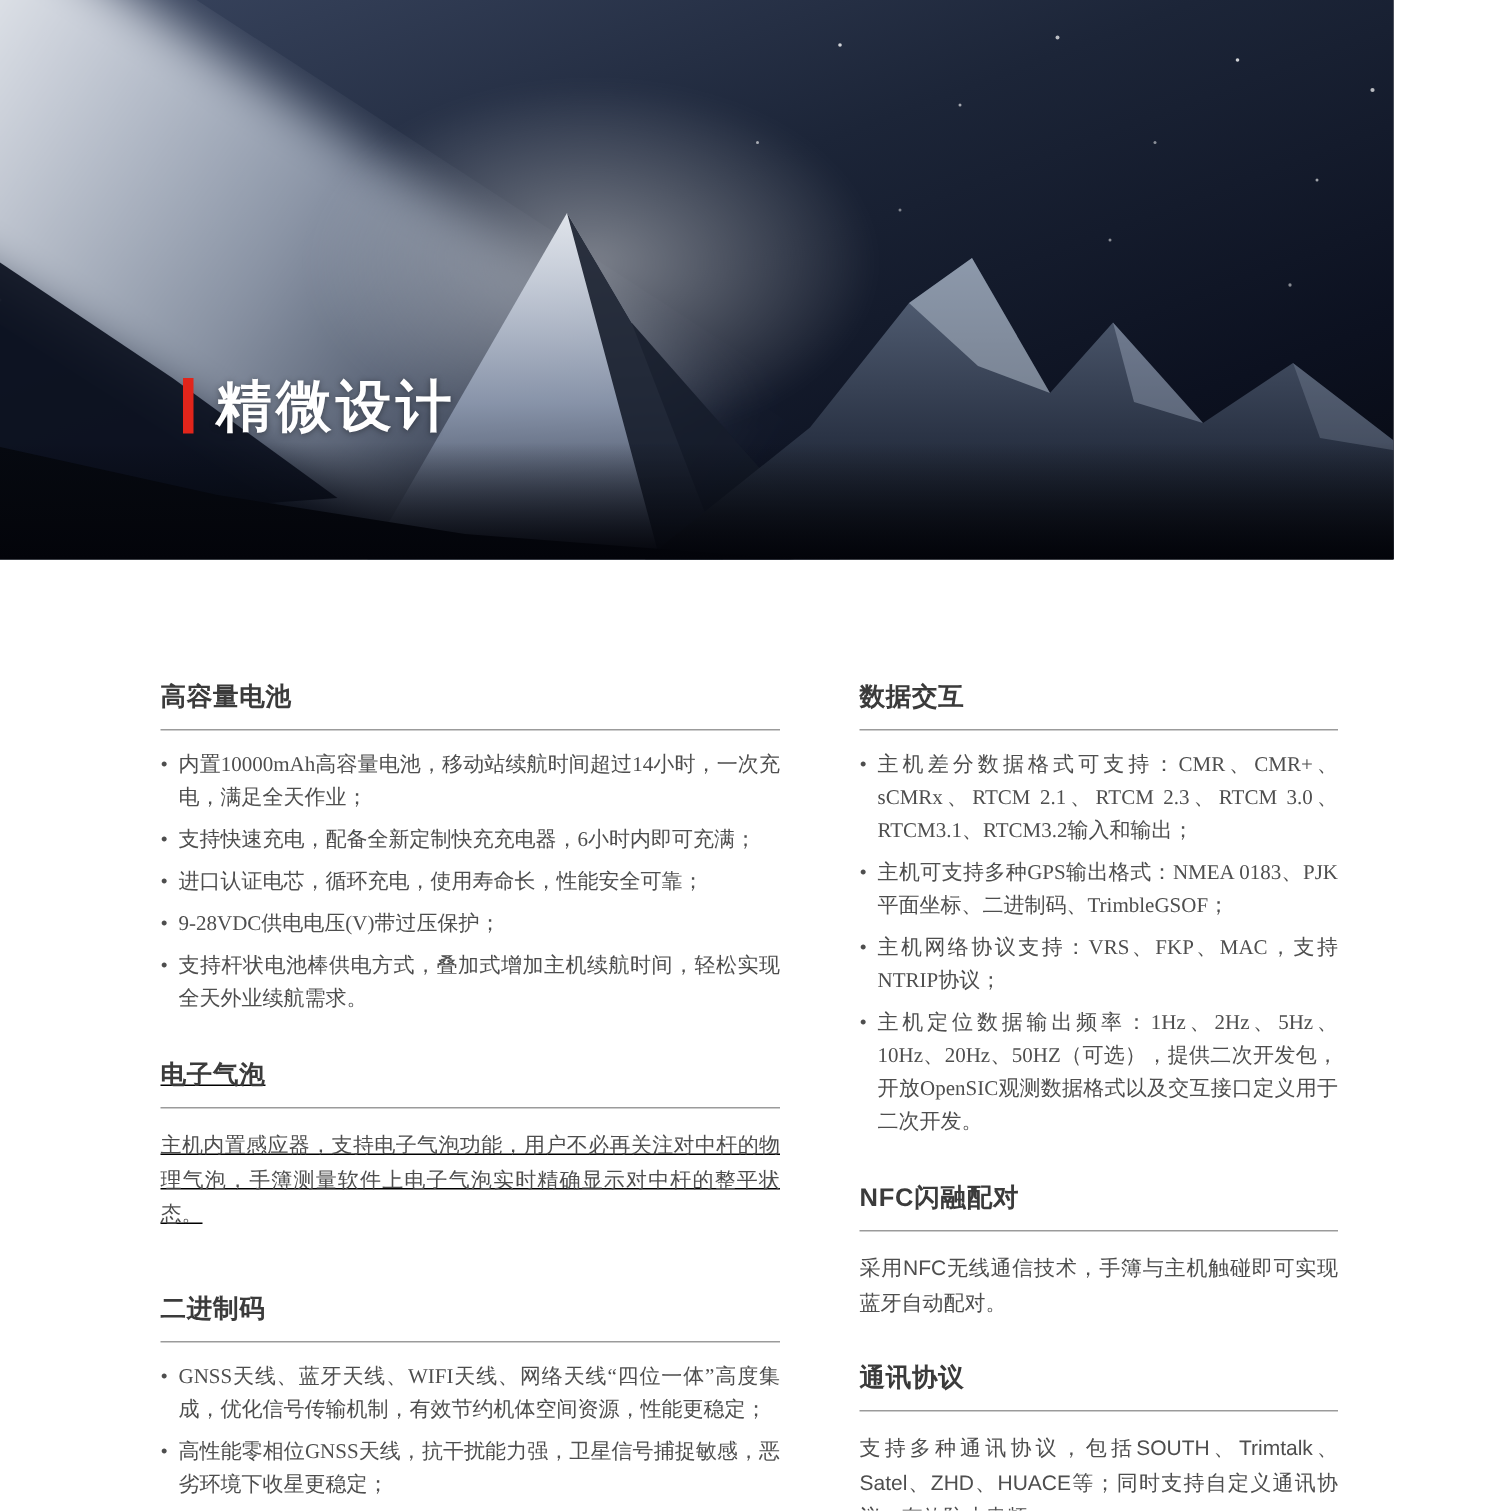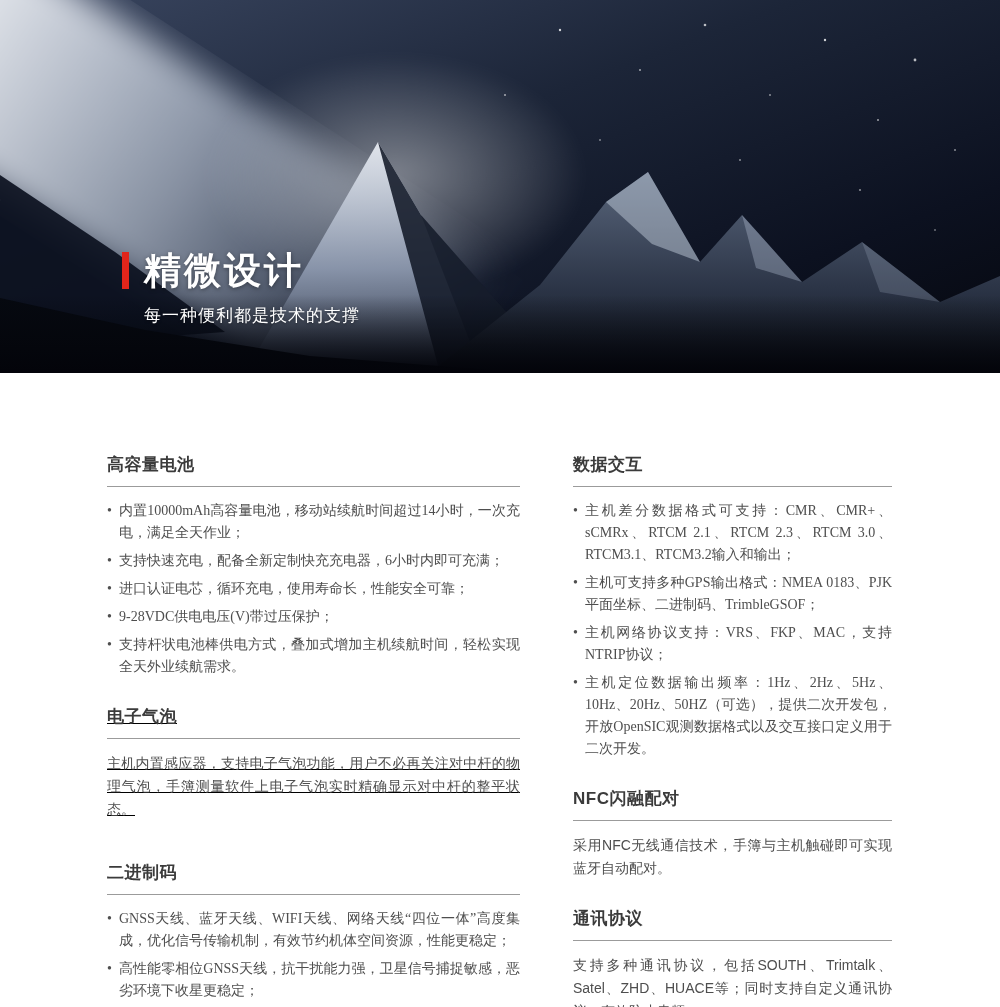--- a/index.html
+++ b/index.html
@@ -12,21 +12,21 @@
   html,body{margin:0;padding:0;}
   body{
     width:1000px;height:1007px;
     background:#ffffff;
     font-family:"Liberation Sans","DejaVu Sans",sans-serif;
     overflow:hidden;
   }
   
   .hero{
     position:relative;
-    width:1000px;height:373px;
+    width:929px;height:373px;
     overflow:hidden;
     background:#070a12;
   }
   .hero svg{position:absolute;top:0;left:0;display:block;}
   .hero-text{
     position:absolute;
     left:122px;top:252px;
     color:#ffffff;
   }
   .hero-title-row{display:flex;align-items:center;}
@@ -179,21 +179,20 @@
       <polygon points="0,175 115,252 225,332 0,348" fill="#0c1120" opacity="0.92"></polygon>
       <polygon points="0,373 0,298 145,330 310,356 530,373" fill="#060910"></polygon>
       <rect x="0" y="295" width="1000" height="78" fill="url(#fade)"></rect>
     </svg>
 
     <div class="hero-text">
       <div class="hero-title-row">
         <span class="accent-bar"></span>
         <h1 class="hero-title">精微设计</h1>
       </div>
-      <p class="hero-subtitle">每一种便利都是技术的支撑</p>
     </div>
   </header>
 
   <main class="content">
 
     <div class="col col-left">
 
       <section class="section">
         <h2 class="section-heading">高容量电池</h2>
         <ul class="feature-list">

